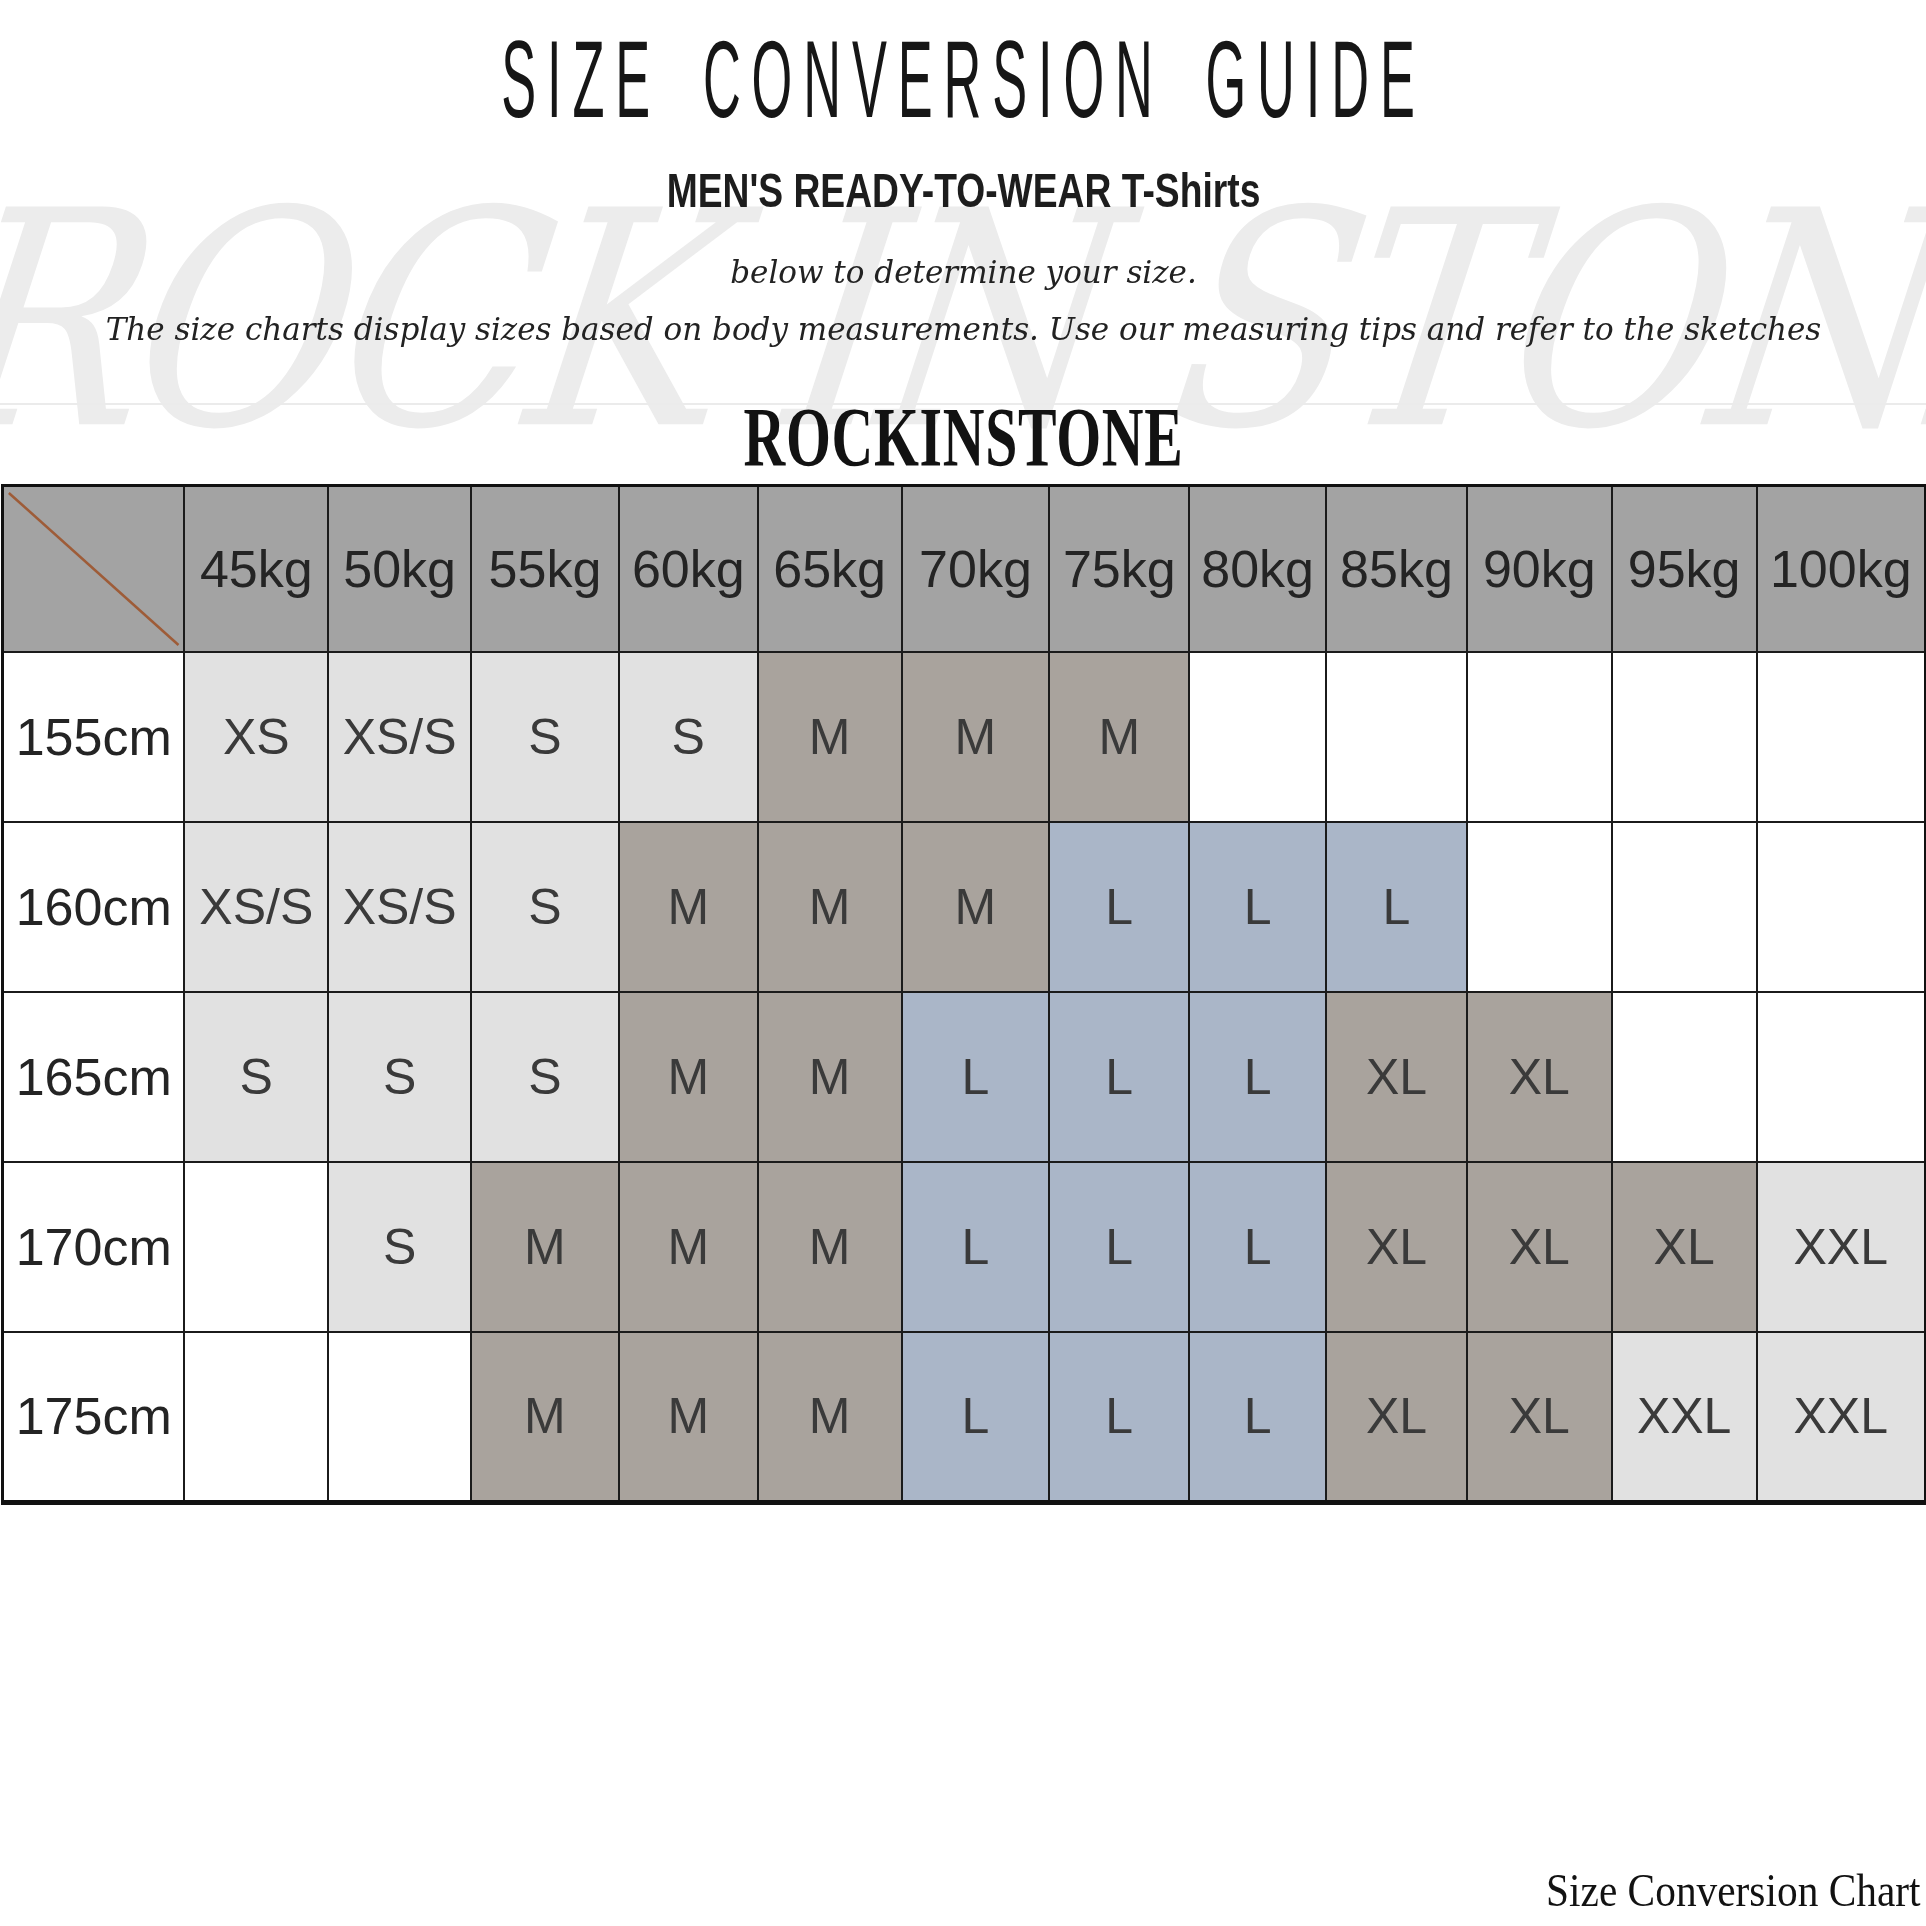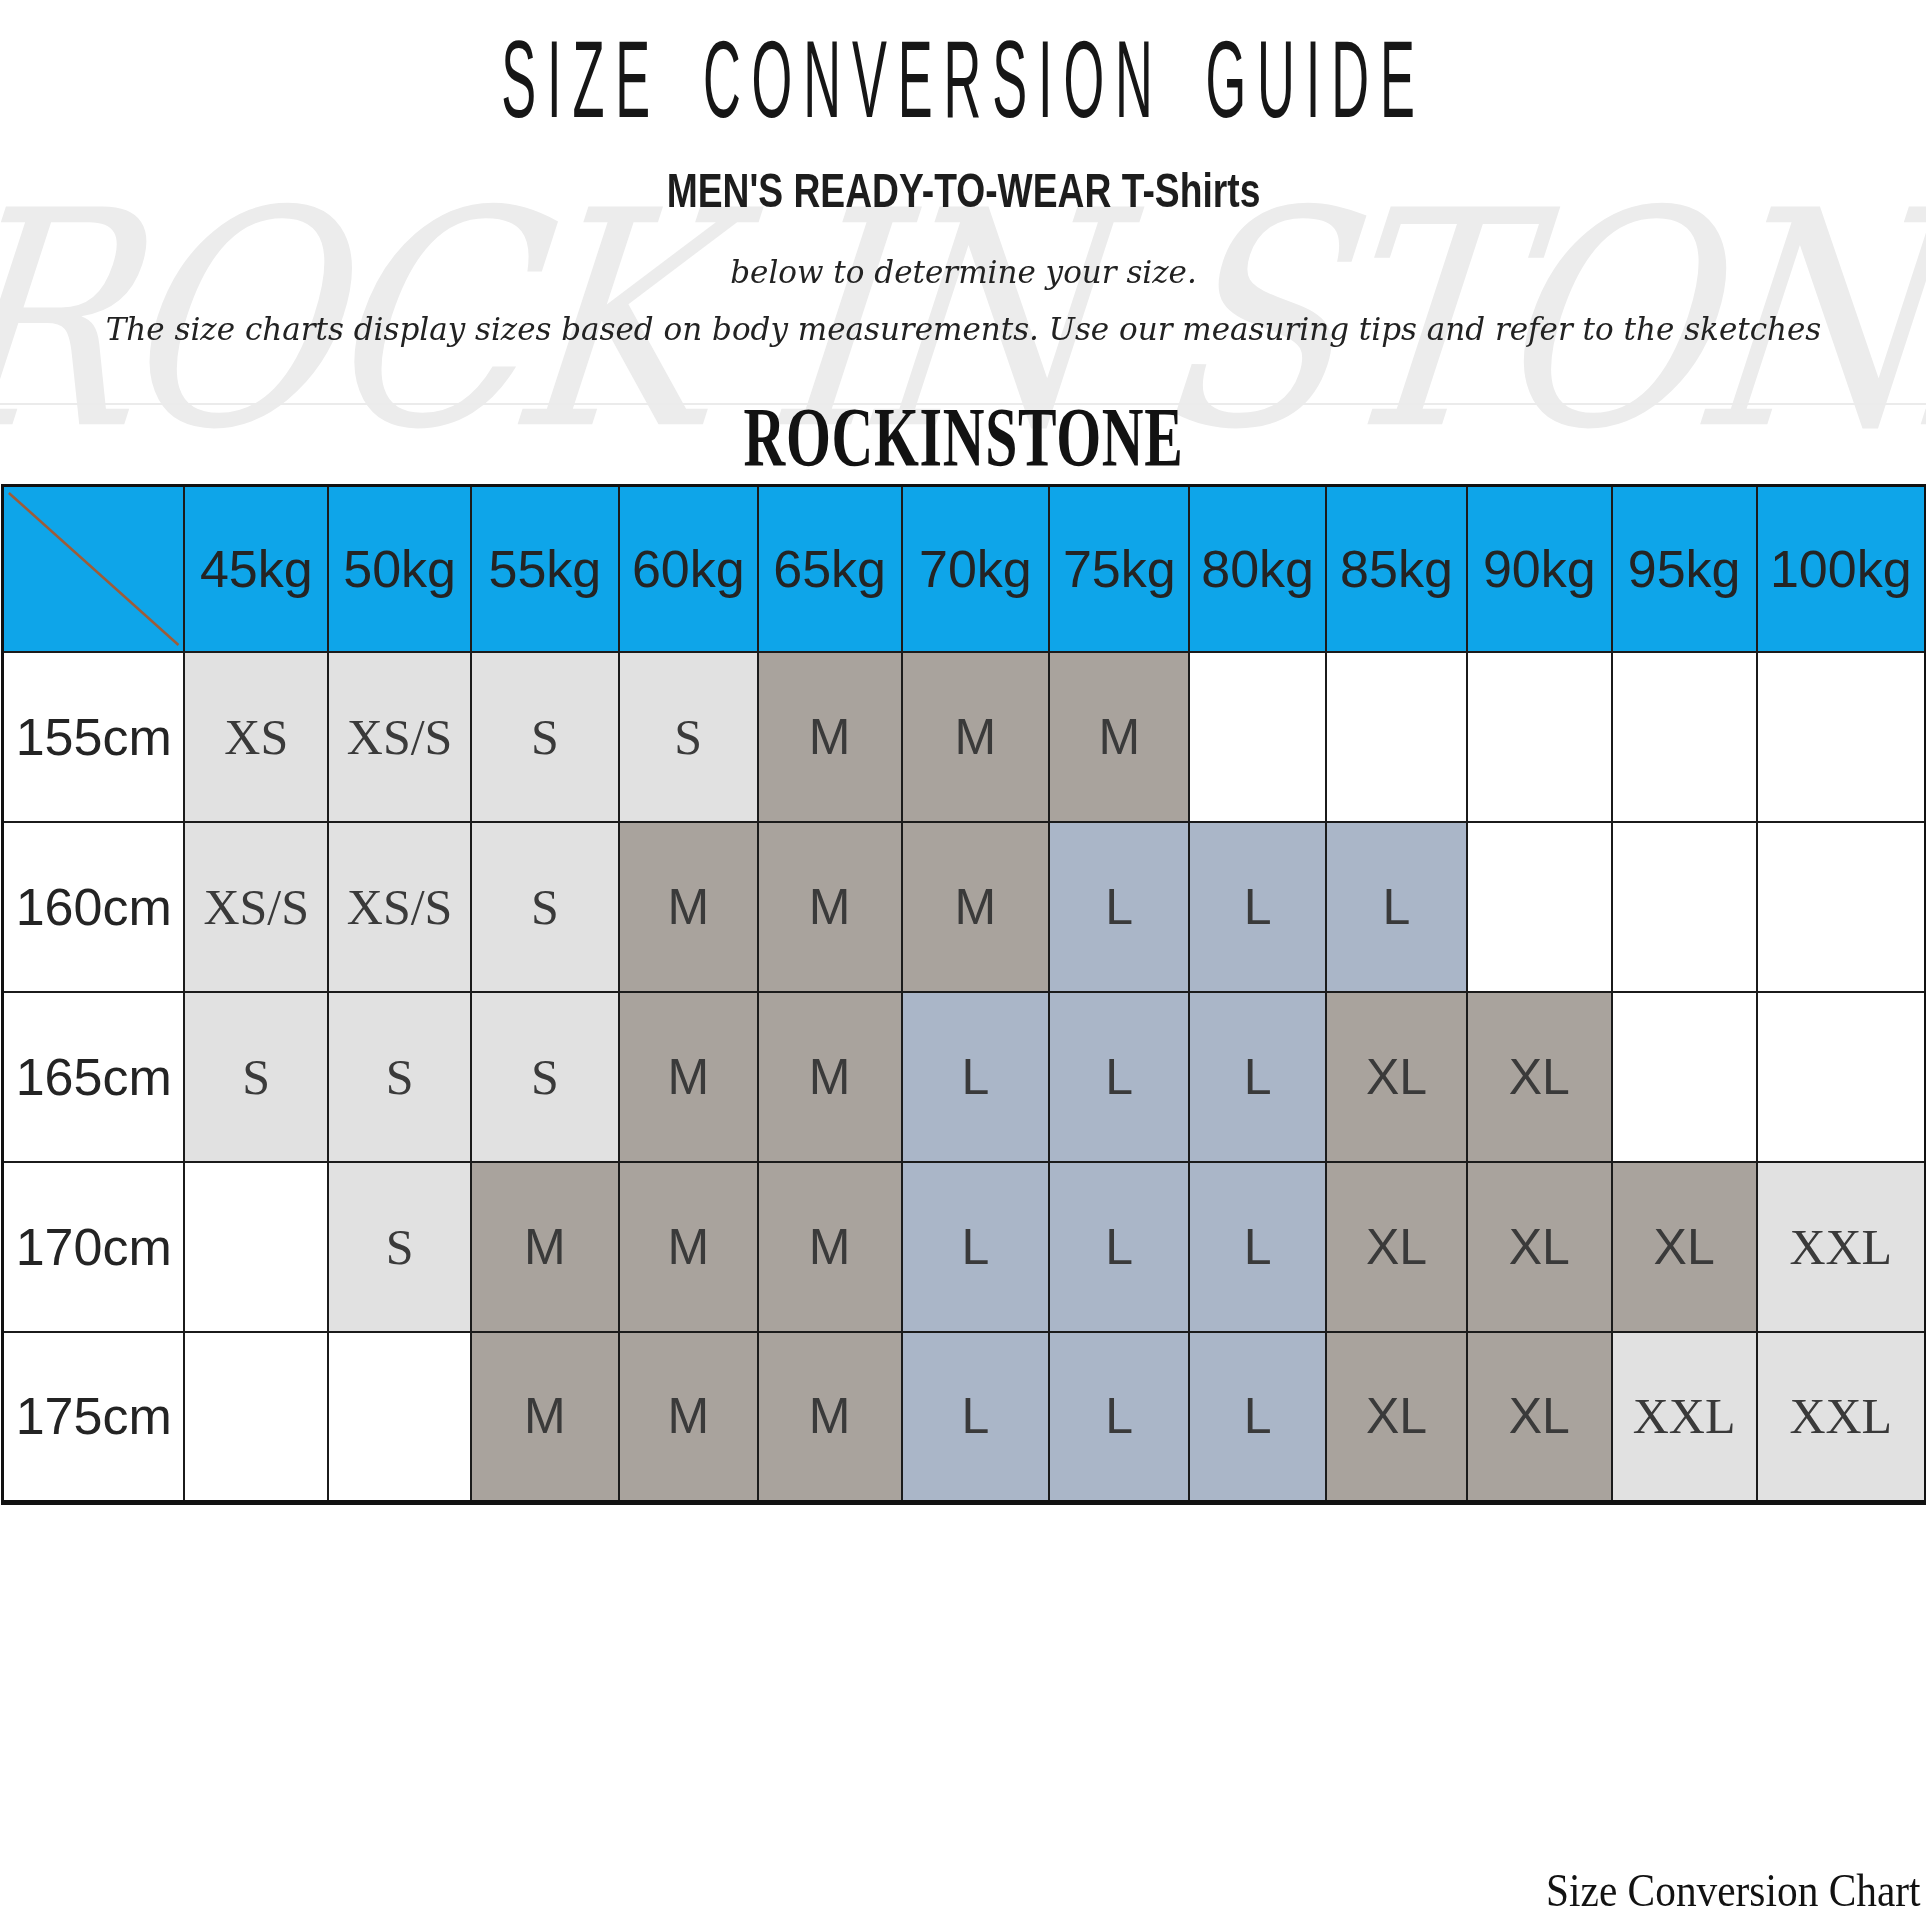--- a/index.html
+++ b/index.html
@@ -92,36 +92,36 @@
     text-align:center;
     vertical-align:middle;
     padding:0;
     overflow:hidden;
   }
   .size-table thead th{
     height:164px;
     font-size:52px;
     font-weight:normal;
     color:#242424;
-    background:#0ea5e9;
+    background:#a3a3a3;
   }
   .size-table tbody tr{height:170px;}
   .size-table tbody th{
     font-size:52px;
     font-weight:normal;
     color:#242424;
     background:#ffffff;
     margin-left:12px;
   }
   .size-table tbody td{
     font-size:50px;
     color:#3a3a3a;
     background:#ffffff;
   }
-  .c-light{background:var(--c-light,#e1e1e1) !important;font-family:Liberation Serif, serif;}
+  .c-light{background:var(--c-light,#e1e1e1) !important;}
   .c-taupe{background:var(--c-taupe,#a9a39d) !important;}
   .c-blue {background:var(--c-blue,#aab6c8) !important;}
   th.corner{position:relative;background:#ffffff;}
   th.corner svg{display:block;width:100%;height:100%;}
   
   .caption{
     position:absolute;top:1863px;right:6px;
     z-index:1;
     font-family:"Liberation Serif",serif;
     font-size:47px;

